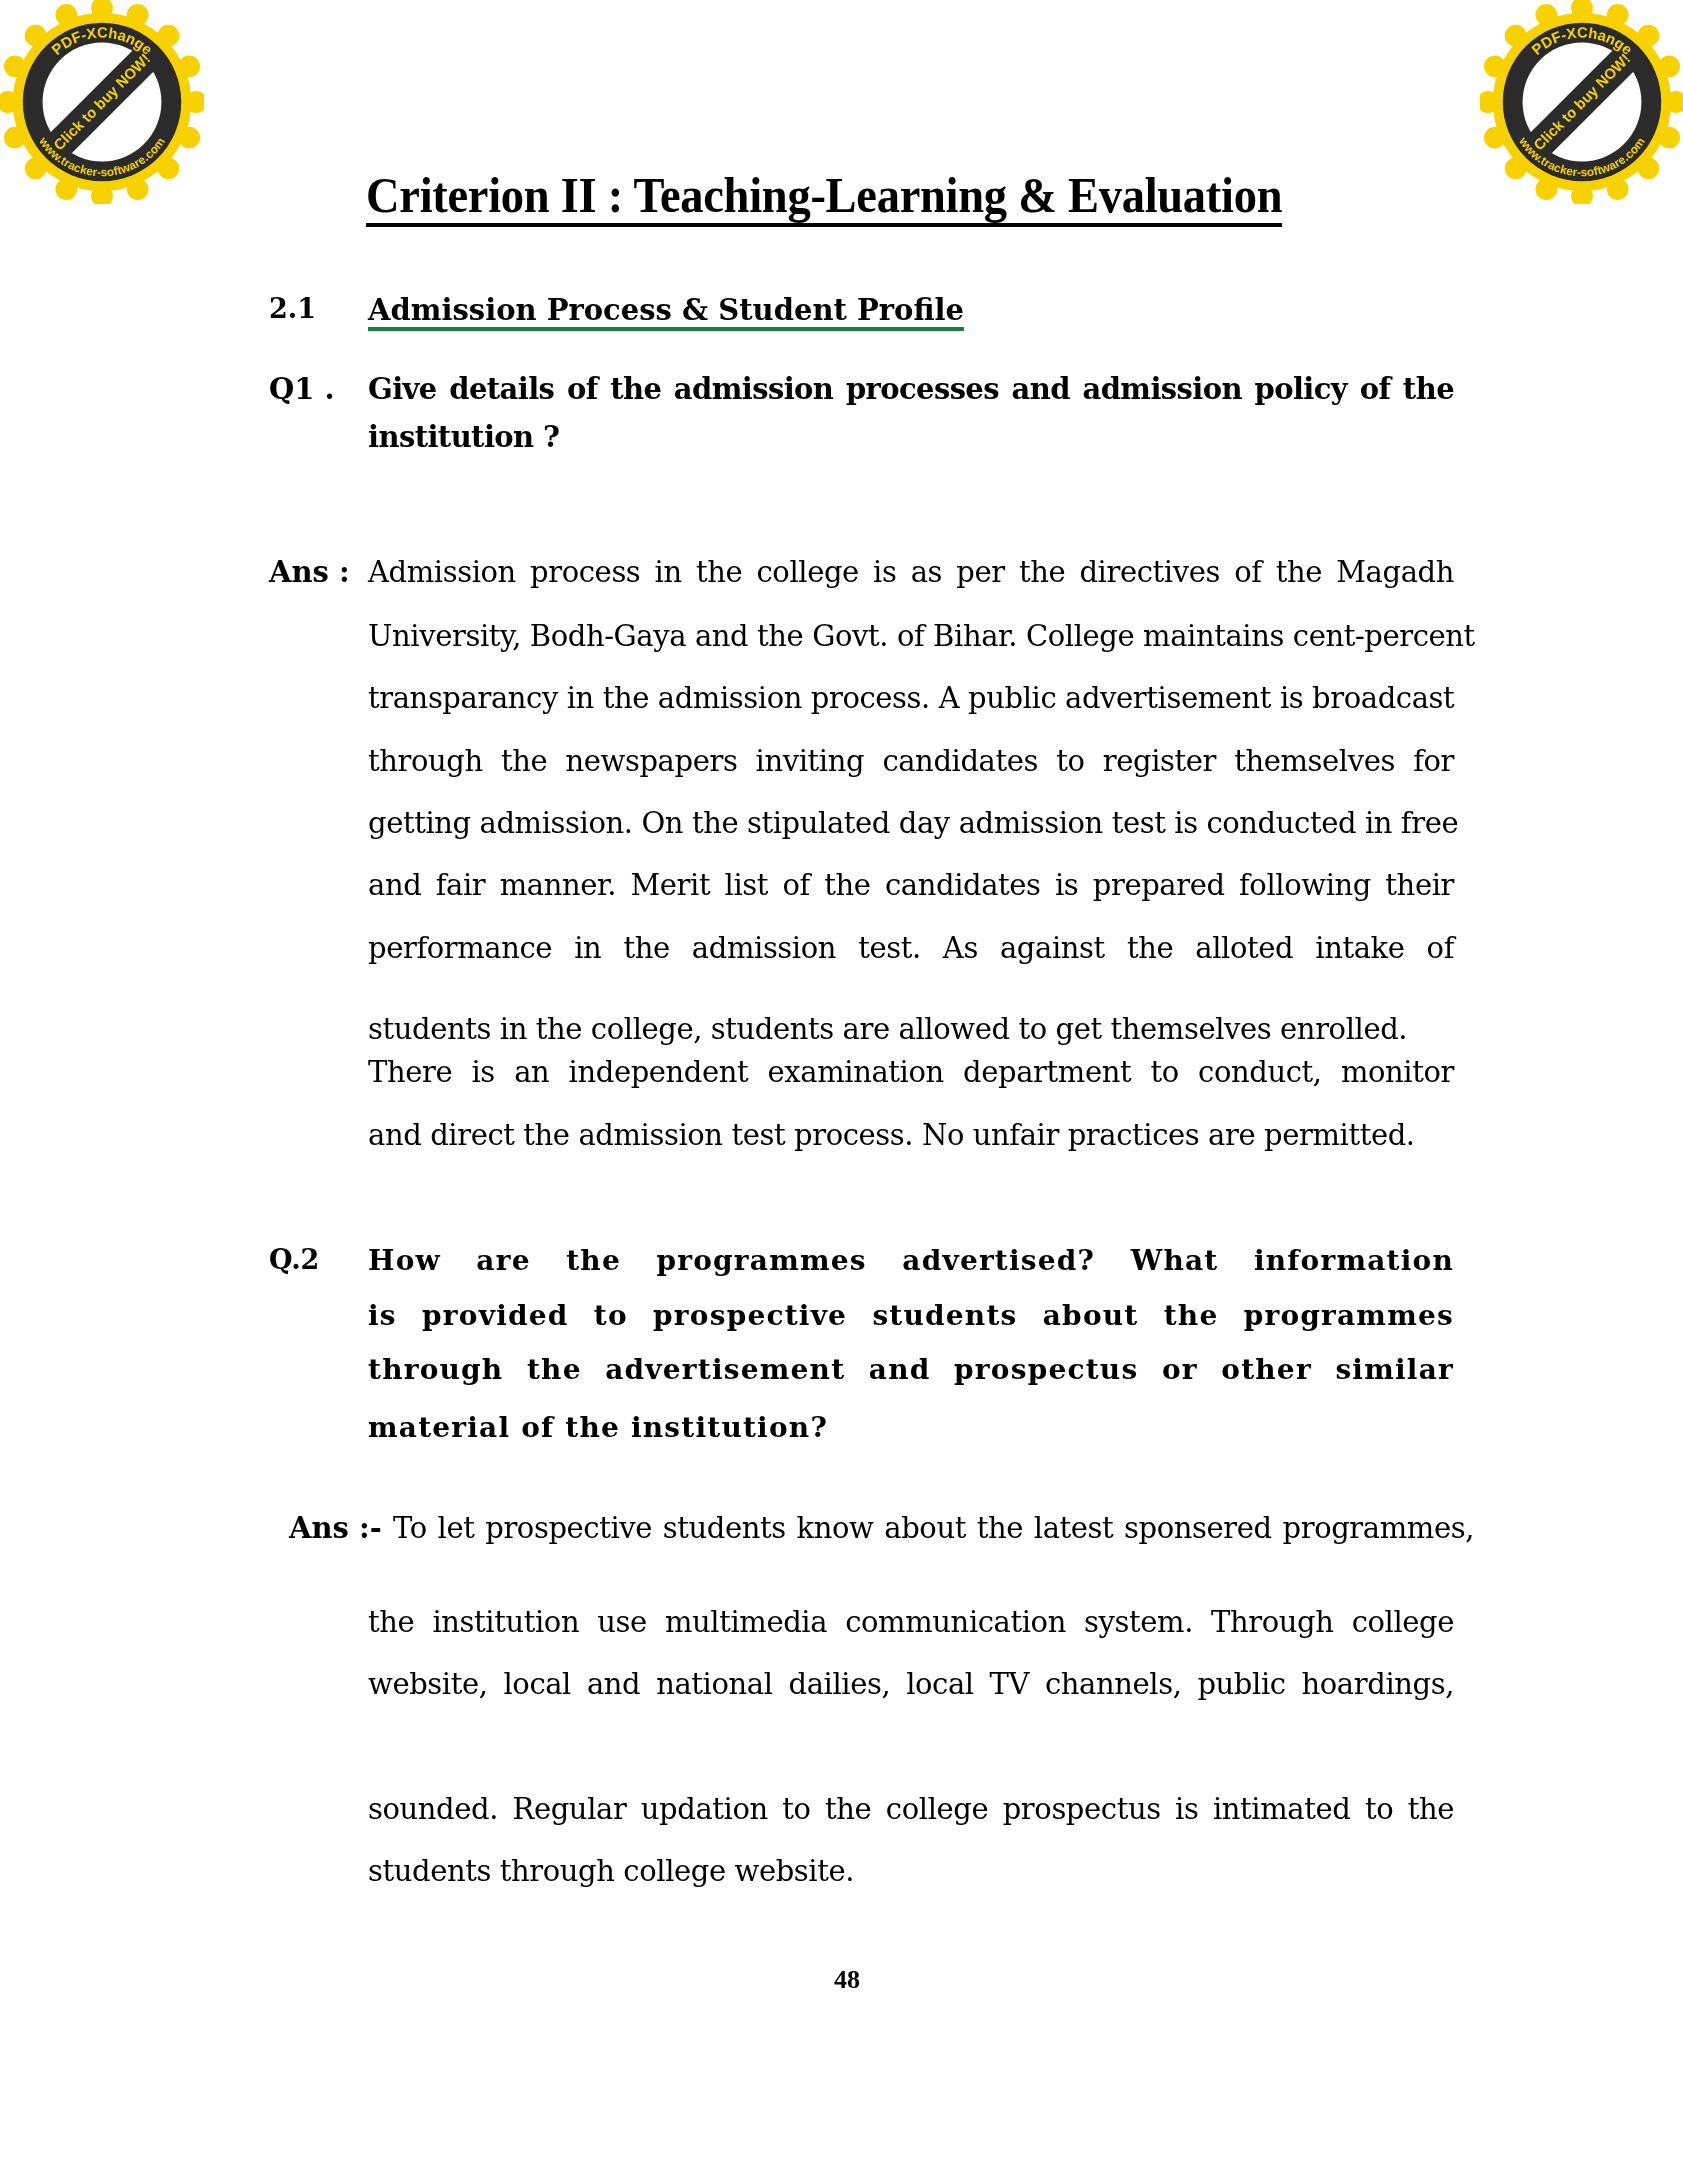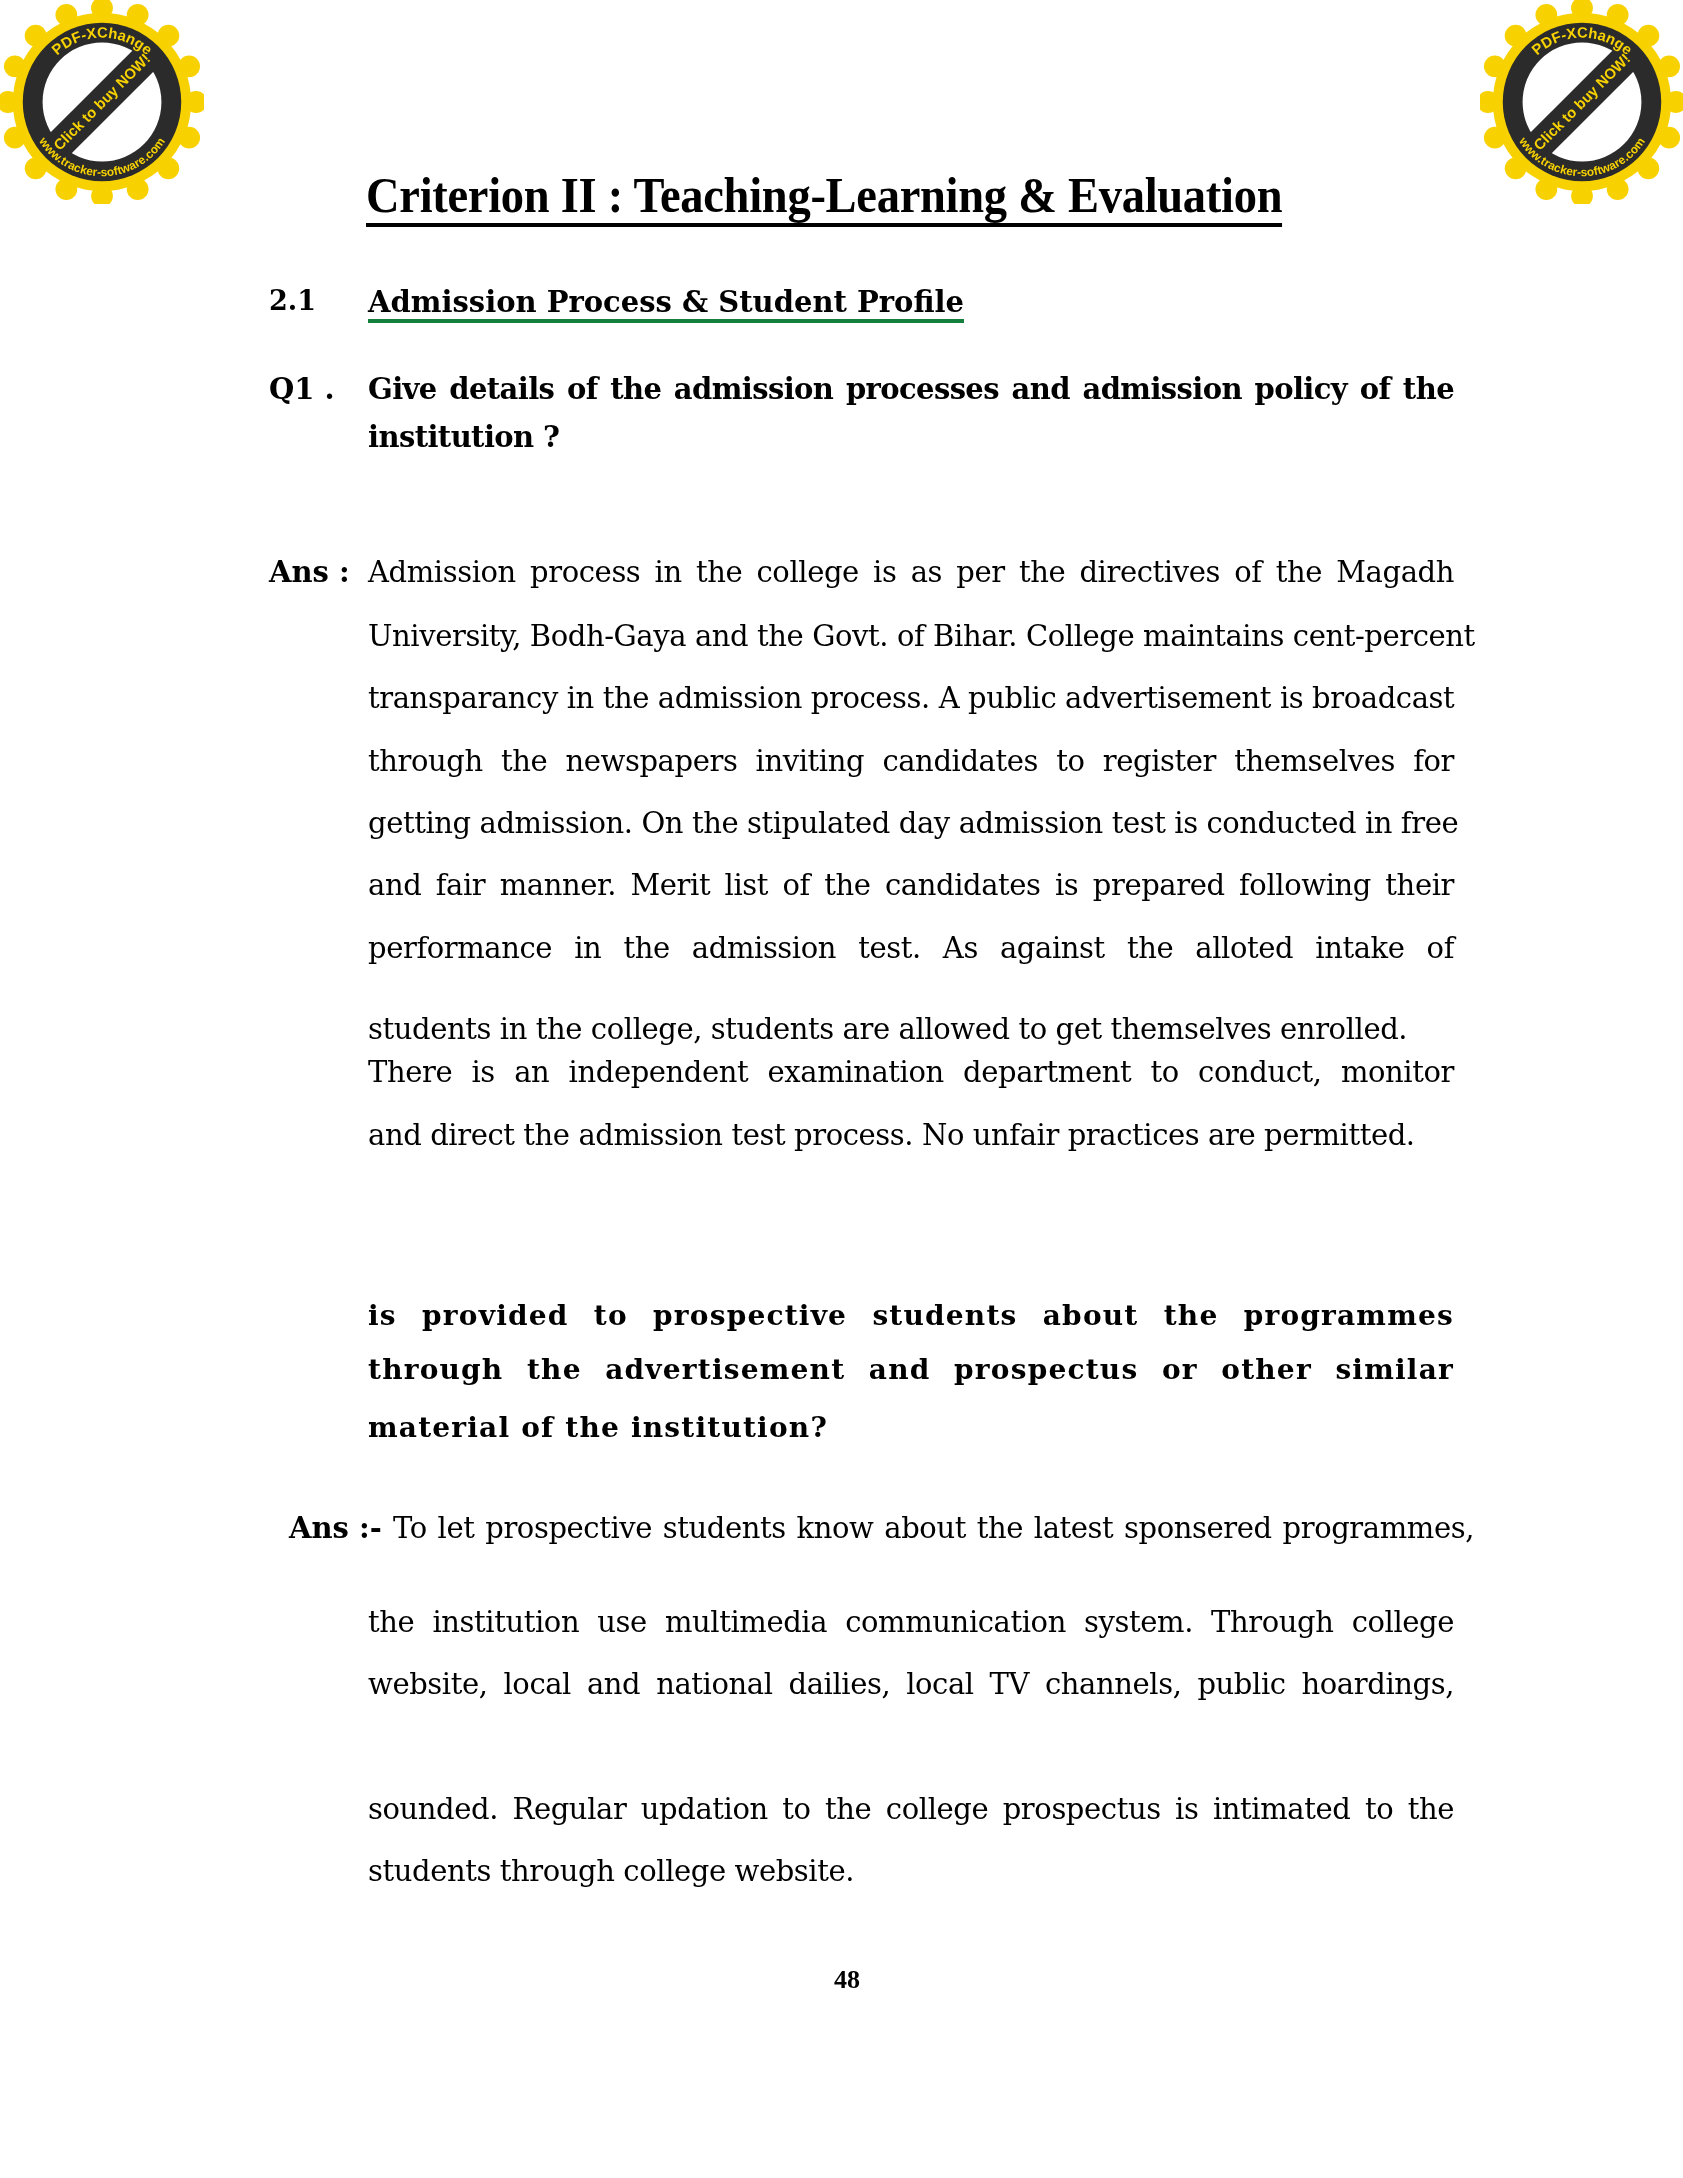--- a/index.html
+++ b/index.html
@@ -133,21 +133,21 @@
         <textPath href="#arcBotR" startOffset="50%" text-anchor="middle">www.tracker-software.com</textPath>
       </text>
       <text x="103" y="108" transform="rotate(-45 103 103)" text-anchor="middle" font-family="Liberation Sans, sans-serif" font-weight="bold" font-size="15" fill="#f8d200">Click to buy NOW!</text>
     </svg>
   </div>
 
   <div class="title">
     <span>Criterion II : Teaching-Learning &amp; Evaluation</span>
   </div>
 
-  <div class="row section" style="top:285px;">
+  <div class="row section" style="top:293px;">
     <span class="label">2.1</span>
     <div class="line">
       <span>Admission Process &amp; Student Profile</span>
     </div>
   </div>
 
   <div class="row q" style="top:372px;">
     <span class="label">Q1 .</span>
     <div class="line">Give details of the admission processes and admission policy of the</div>
   </div>
@@ -180,20 +180,24 @@
   <div class="row ans" style="top:1012px;">
       <div class="line last">students in the college, students are allowed to get themselves enrolled.</div>
     </div>
   <div class="row ans" style="top:1055px;">
       <div class="line">There is an independent examination department to conduct, monitor</div>
     </div>
   <div class="row ans" style="top:1118px;">
       <div class="line last">and direct the  admission test process. No unfair practices are permitted.</div>
     </div>
 
+  <div class="row q2" style="top:1244px;">
+    <span class="label">Q.2</span>
+    <div class="line">How are the programmes advertised? What information</div>
+  </div>
   <div class="row q2" style="top:1299px;">
       <div class="line">is provided to prospective students about the programmes</div>
     </div>
   <div class="row q2" style="top:1353px;">
       <div class="line">through the advertisement and prospectus or other similar</div>
     </div>
   <div class="row q2" style="top:1411px;">
       <div class="line last">material of the institution?</div>
     </div>
 

